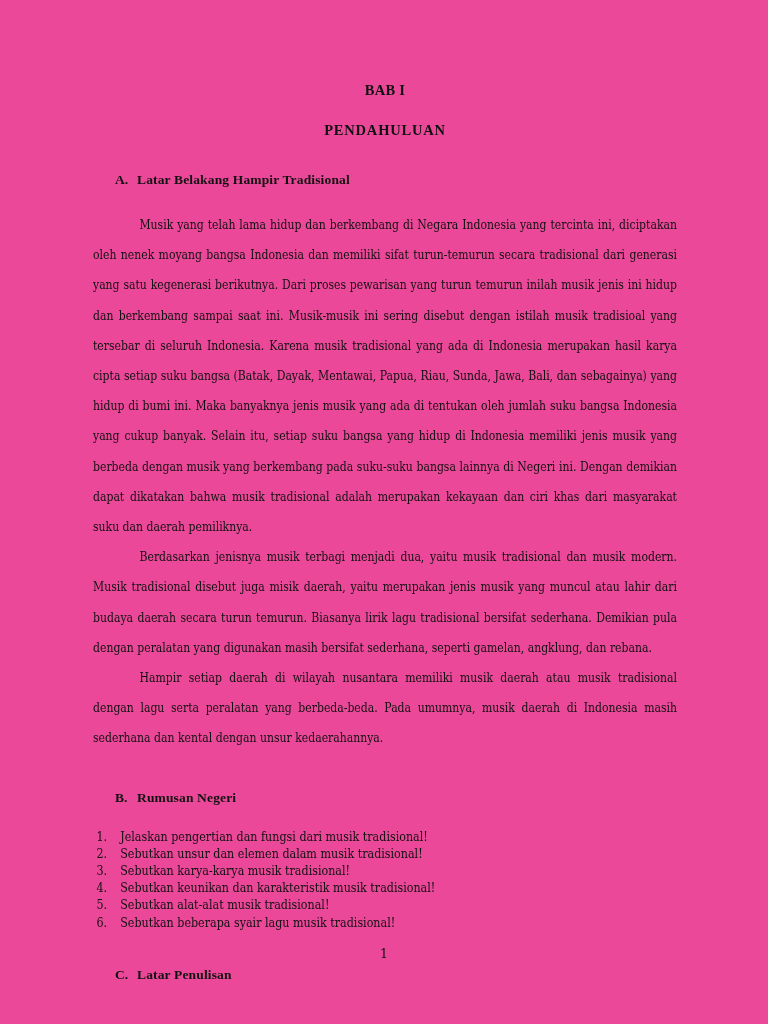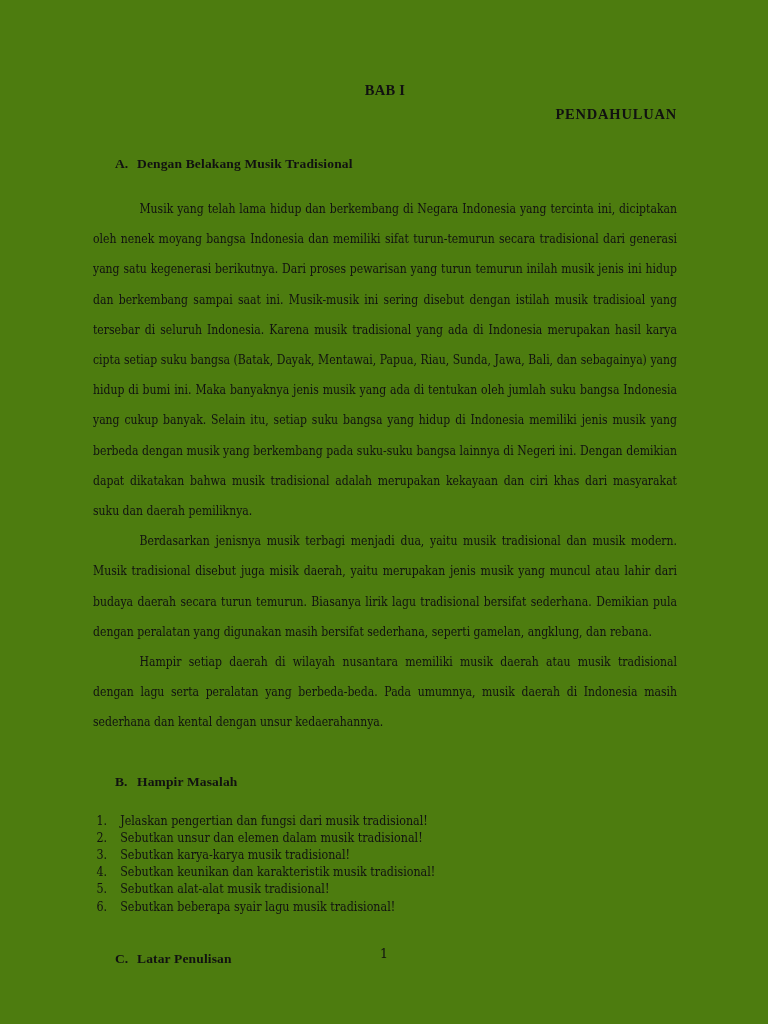--- a/index.html
+++ b/index.html
@@ -15,48 +15,48 @@
     color: #111111;
     overflow: hidden;
   }
 
   .page {
     position: absolute;
     left: 0;
     top: 0;
     width: 768px;
     height: 1024px;
-    background: #4d7c0f;
+    background: #ec4899;
   }
 
   .content {
     position: absolute;
     left: 93px;
     top: 78px;
     width: 584px;
   }
 
   
   .chapter-title {
     text-align: center;
     font-family: "Liberation Serif", "DejaVu Serif", serif;
     font-weight: bold;
     font-size: 14.5px;
     letter-spacing: 0.3px;
     line-height: 24px;
     margin: 0;
   }
   .chapter-sub {
-    text-align: right;
+    text-align: center;
     font-family: "Liberation Serif", "DejaVu Serif", serif;
     font-weight: bold;
     font-size: 14.5px;
     letter-spacing: 0.8px;
     line-height: 24px;
-    margin: 0 0 0 0;
+    margin: 16px 0 0 0;
   }
 
   
   .section-heading {
     display: flex;
     align-items: baseline;
     font-family: "Liberation Serif", "DejaVu Serif", serif;
     font-weight: bold;
     font-size: 13.5px;
     line-height: 20px;
@@ -145,36 +145,36 @@
   <div class="content">
 
     <div class="chapter-title">BAB I</div>
 
     <div class="chapter-sub">PENDAHULUAN</div>
 
     <div class="spacer-lg"></div>
 
     <div class="section-heading">
       <span class="sec-letter">A.</span>
-      <span class="sec-label">Dengan Belakang Musik Tradisional</span>
+      <span class="sec-label">Latar Belakang Hampir Tradisional</span>
     </div>
 
     <div class="spacer-md"></div>
 
     <div class="body-block">
       <p>Musik yang telah lama hidup dan berkembang di Negara Indonesia yang tercinta ini, diciptakan oleh nenek moyang bangsa Indonesia dan memiliki sifat turun-temurun secara tradisional dari generasi yang satu kegenerasi berikutnya. Dari proses pewarisan yang turun temurun inilah musik jenis ini hidup dan berkembang sampai saat ini. Musik-musik ini sering disebut dengan istilah musik tradisioal yang tersebar di seluruh Indonesia. Karena musik tradisional yang ada di Indonesia merupakan hasil karya cipta setiap suku bangsa (Batak, Dayak, Mentawai, Papua, Riau, Sunda, Jawa, Bali, dan sebagainya) yang hidup di bumi ini. Maka banyaknya jenis musik yang ada di tentukan oleh jumlah suku bangsa Indonesia yang cukup banyak. Selain itu, setiap suku bangsa yang hidup di Indonesia memiliki jenis musik yang berbeda dengan musik yang berkembang pada suku-suku bangsa lainnya di Negeri ini. Dengan demikian dapat dikatakan bahwa musik tradisional adalah merupakan kekayaan dan ciri khas dari masyarakat suku dan daerah pemiliknya.</p>
       <p>Berdasarkan jenisnya musik terbagi menjadi dua, yaitu musik tradisional dan musik modern. Musik tradisional disebut juga misik daerah, yaitu merupakan jenis musik yang muncul atau lahir dari budaya daerah secara turun temurun. Biasanya lirik lagu tradisional bersifat sederhana. Demikian pula dengan peralatan yang digunakan masih bersifat sederhana, seperti gamelan, angklung, dan rebana.</p>
       <p>Hampir setiap daerah di wilayah nusantara memiliki musik daerah atau musik tradisional dengan lagu serta peralatan yang berbeda-beda. Pada umumnya, musik daerah di Indonesia masih sederhana dan kental dengan unsur kedaerahannya.</p>
     </div>
 
     <div class="spacer-xl"></div>
 
     <div class="section-heading">
       <span class="sec-letter">B.</span>
-      <span class="sec-label">Hampir Masalah</span>
+      <span class="sec-label">Rumusan Negeri</span>
     </div>
 
     <div class="spacer-md"></div>
 
     <ol class="num-list">
       <li>
         <span class="li-num">1.</span>
         <span class="li-text">Jelaskan pengertian dan fungsi dari musik tradisional!</span>
       </li>
       <li>

